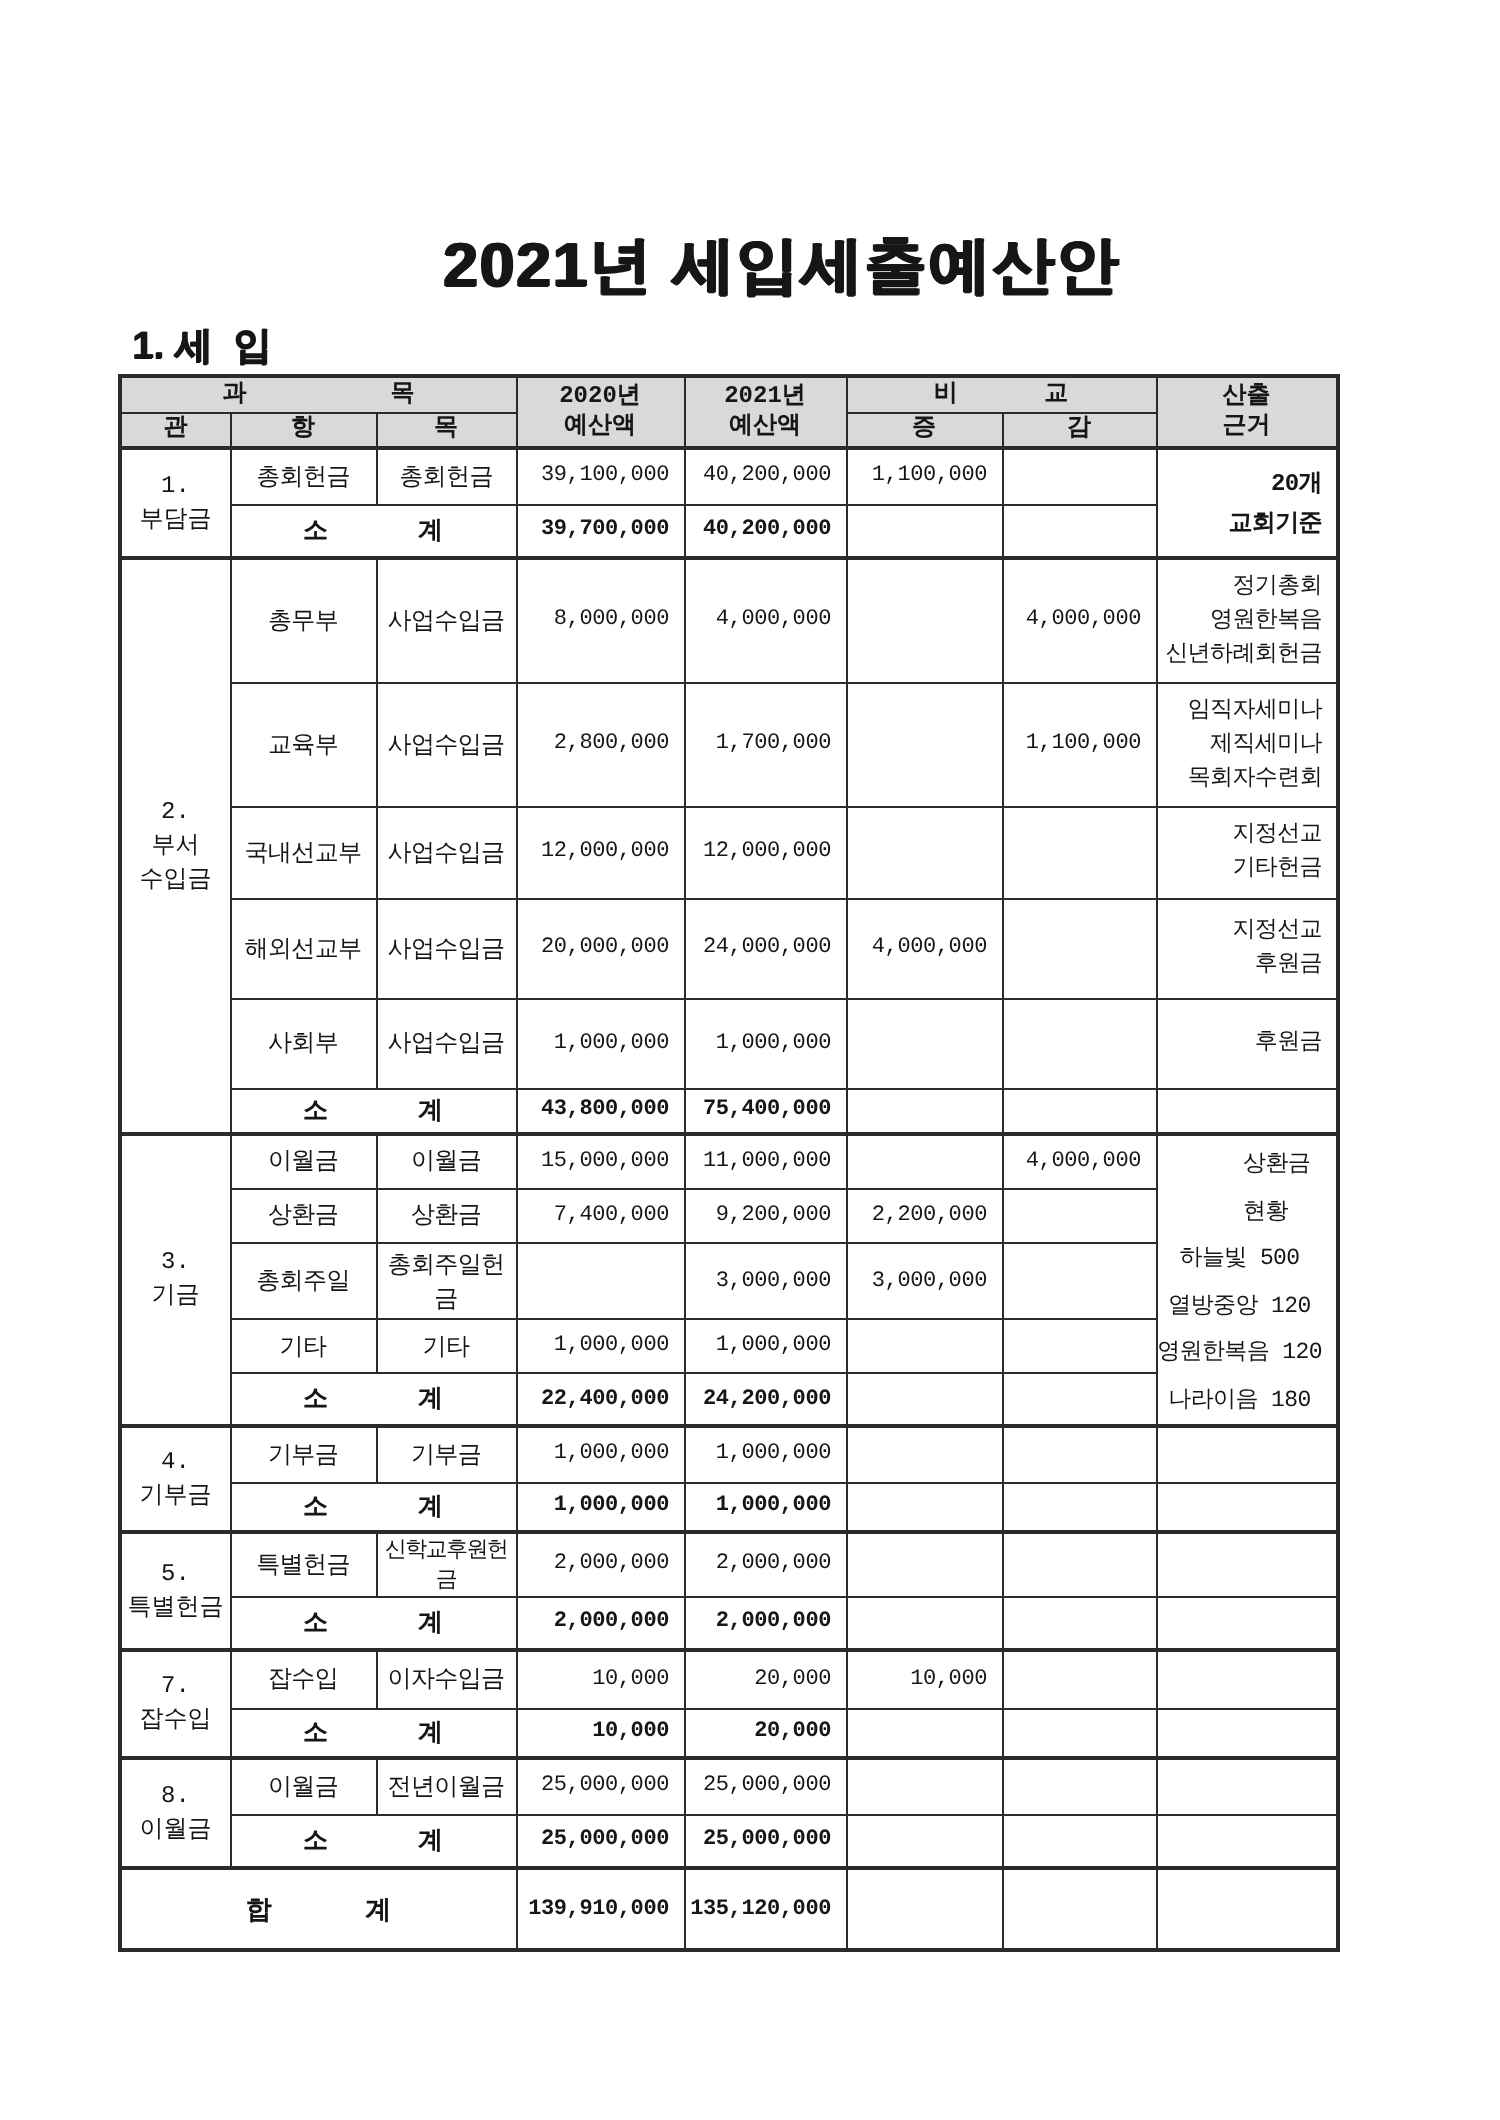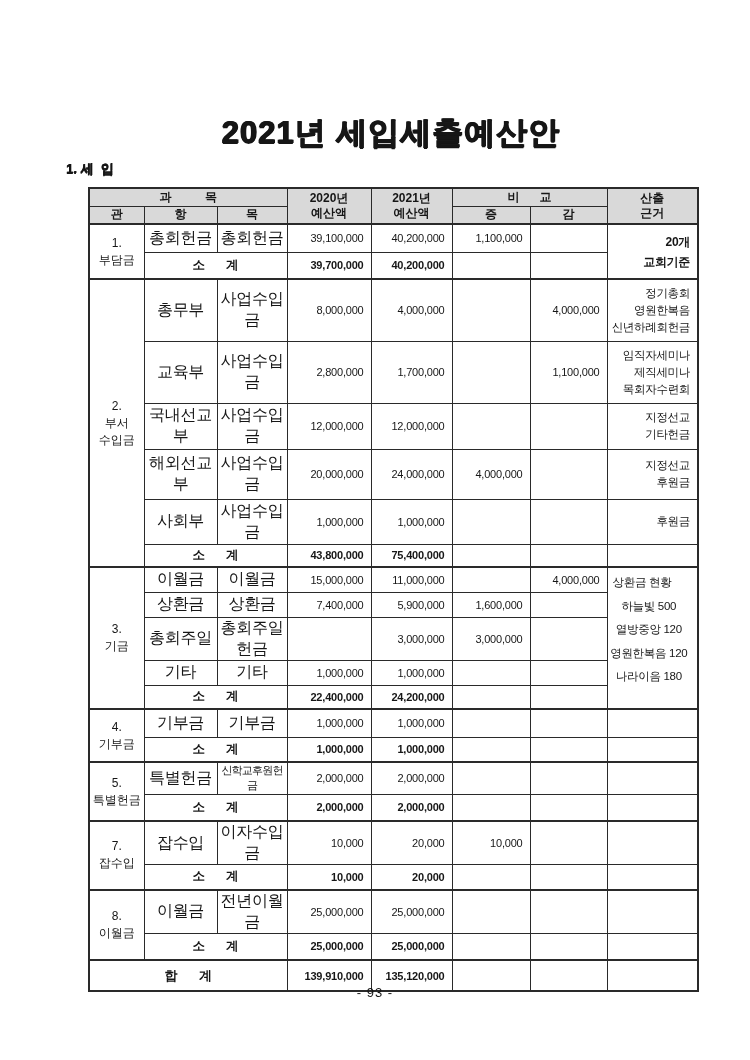--- a/index.html
+++ b/index.html
@@ -15,56 +15,57 @@
     position:relative;width:750px;height:1060px;background:var(--page-bg);
     margin:0 auto;overflow:hidden;
   }
   .doc-title{
     position:absolute;top:112px;left:16px;width:100%;
     text-align:center;font-size:31px;font-weight:900;letter-spacing:1px;
     text-shadow:0.7px 0 0 currentColor,-0.7px 0 0 currentColor,0 0.6px 0 currentColor;
   }
   .section-heading{
     position:absolute;top:160px;left:66px;
-    font-size:13px;font-weight:900;white-space:pre;
+    font-size:19px;font-weight:900;white-space:pre;
     text-shadow:0.6px 0 0 currentColor,0 0.5px 0 currentColor;
   }
   table.budget{
-    position:absolute;left:88px;top:187px;width:609px;
+    position:absolute;left:59px;top:187px;width:609px;
     border-collapse:collapse;table-layout:fixed;
     border:2px solid var(--border);
     font-size:12px;
+    font-family:Liberation Mono, monospace;
   }
   .budget th,.budget td{
     border:1px solid var(--border);
     text-align:center;vertical-align:middle;
     overflow:hidden;
   }
   .budget thead th{
     background:var(--header-bg);
     font-weight:bold;font-size:12px;line-height:15px;
   }
   .budget thead tr:last-child th{border-bottom-width:2px;}
   tr.sec-top td{border-top-width:2px;}
   tr.total-row td{border-top-width:2px;border-bottom-width:2px;}
   .ws-pre{white-space:pre;}
   .ws-preline{white-space:pre-line;}
   td.gwan{font-size:12px;line-height:17px;white-space:pre-line;}
-  td.txt{font-size:16px;letter-spacing:-0.3px;}
+  td.txt{font-size:12px;letter-spacing:-0.3px;}
   td.txt.squeeze{font-size:11px;letter-spacing:-0.8px;}
   td.num{
     text-align:right;padding-right:7px;
     font-size:11px;letter-spacing:-0.2px;
   }
   td.basis{
     text-align:right;padding-right:7px;
     font-size:11.5px;letter-spacing:-0.3px;line-height:17px;
   }
   td.basis.merged3{vertical-align:top;padding-top:3px;line-height:23.5px;}
-  .basis-title{text-align:left;padding-left:5px;}
+  .basis-title{text-align:left;padding-left:5px;margin-left:38px;}
   .basis-items{text-align:center;white-space:pre-line;}
   td.basis.bold1{font-weight:bold;line-height:20px;font-size:12px;text-align:right;}
   tr.subtotal td{font-weight:bold;}
   tr.subtotal td.label{font-size:12.5px;}
   tr.total-row td{font-weight:bold;}
   tr.total-row td.label{font-size:13px;}
   .page-number{
     position:absolute;top:985px;left:0;width:100%;
     text-align:center;font-size:13px;letter-spacing:1px;white-space:pre;
   }
@@ -206,22 +207,22 @@
           <div class="basis-items">하늘빛 500
 열방중앙 120
 영원한복음 120
 나라이음 180</div>
         </td>
       </tr>
       <tr style="height:25px">
         <td class="txt">상환금</td>
         <td class="txt">상환금</td>
         <td class="num">7,400,000</td>
-        <td class="num">5,900,000</td>
-        <td class="num">1,600,000</td>
+        <td class="num">9,200,000</td>
+        <td class="num">2,200,000</td>
         <td class="num"></td>
       </tr>
       <tr style="height:25px">
         <td class="txt">총회주일</td>
         <td class="txt">총회주일헌금</td>
         <td class="num"></td>
         <td class="num">3,000,000</td>
         <td class="num">3,000,000</td>
         <td class="num"></td>
       </tr>
@@ -314,26 +315,25 @@
       </tr>
       <tr class="subtotal" style="height:27px">
         <td class="label ws-pre" colspan="2">소      계</td>
         <td class="num">25,000,000</td>
         <td class="num">25,000,000</td>
         <td class="num"></td>
         <td class="num"></td>
         <td class="basis"></td>
       </tr>
 
-      <tr class="total-row" style="height:31px">
+      <tr class="total-row" style="height:41px">
         <td class="label ws-pre" colspan="3">합      계</td>
         <td class="num">139,910,000</td>
         <td class="num">135,120,000</td>
         <td class="num"></td>
         <td class="num"></td>
         <td class="basis"></td>
       </tr>
 
     </tbody>
   </table>
 
-  <div class="page-number">- 93 -</div>
 </div>
 
 </body></html>

